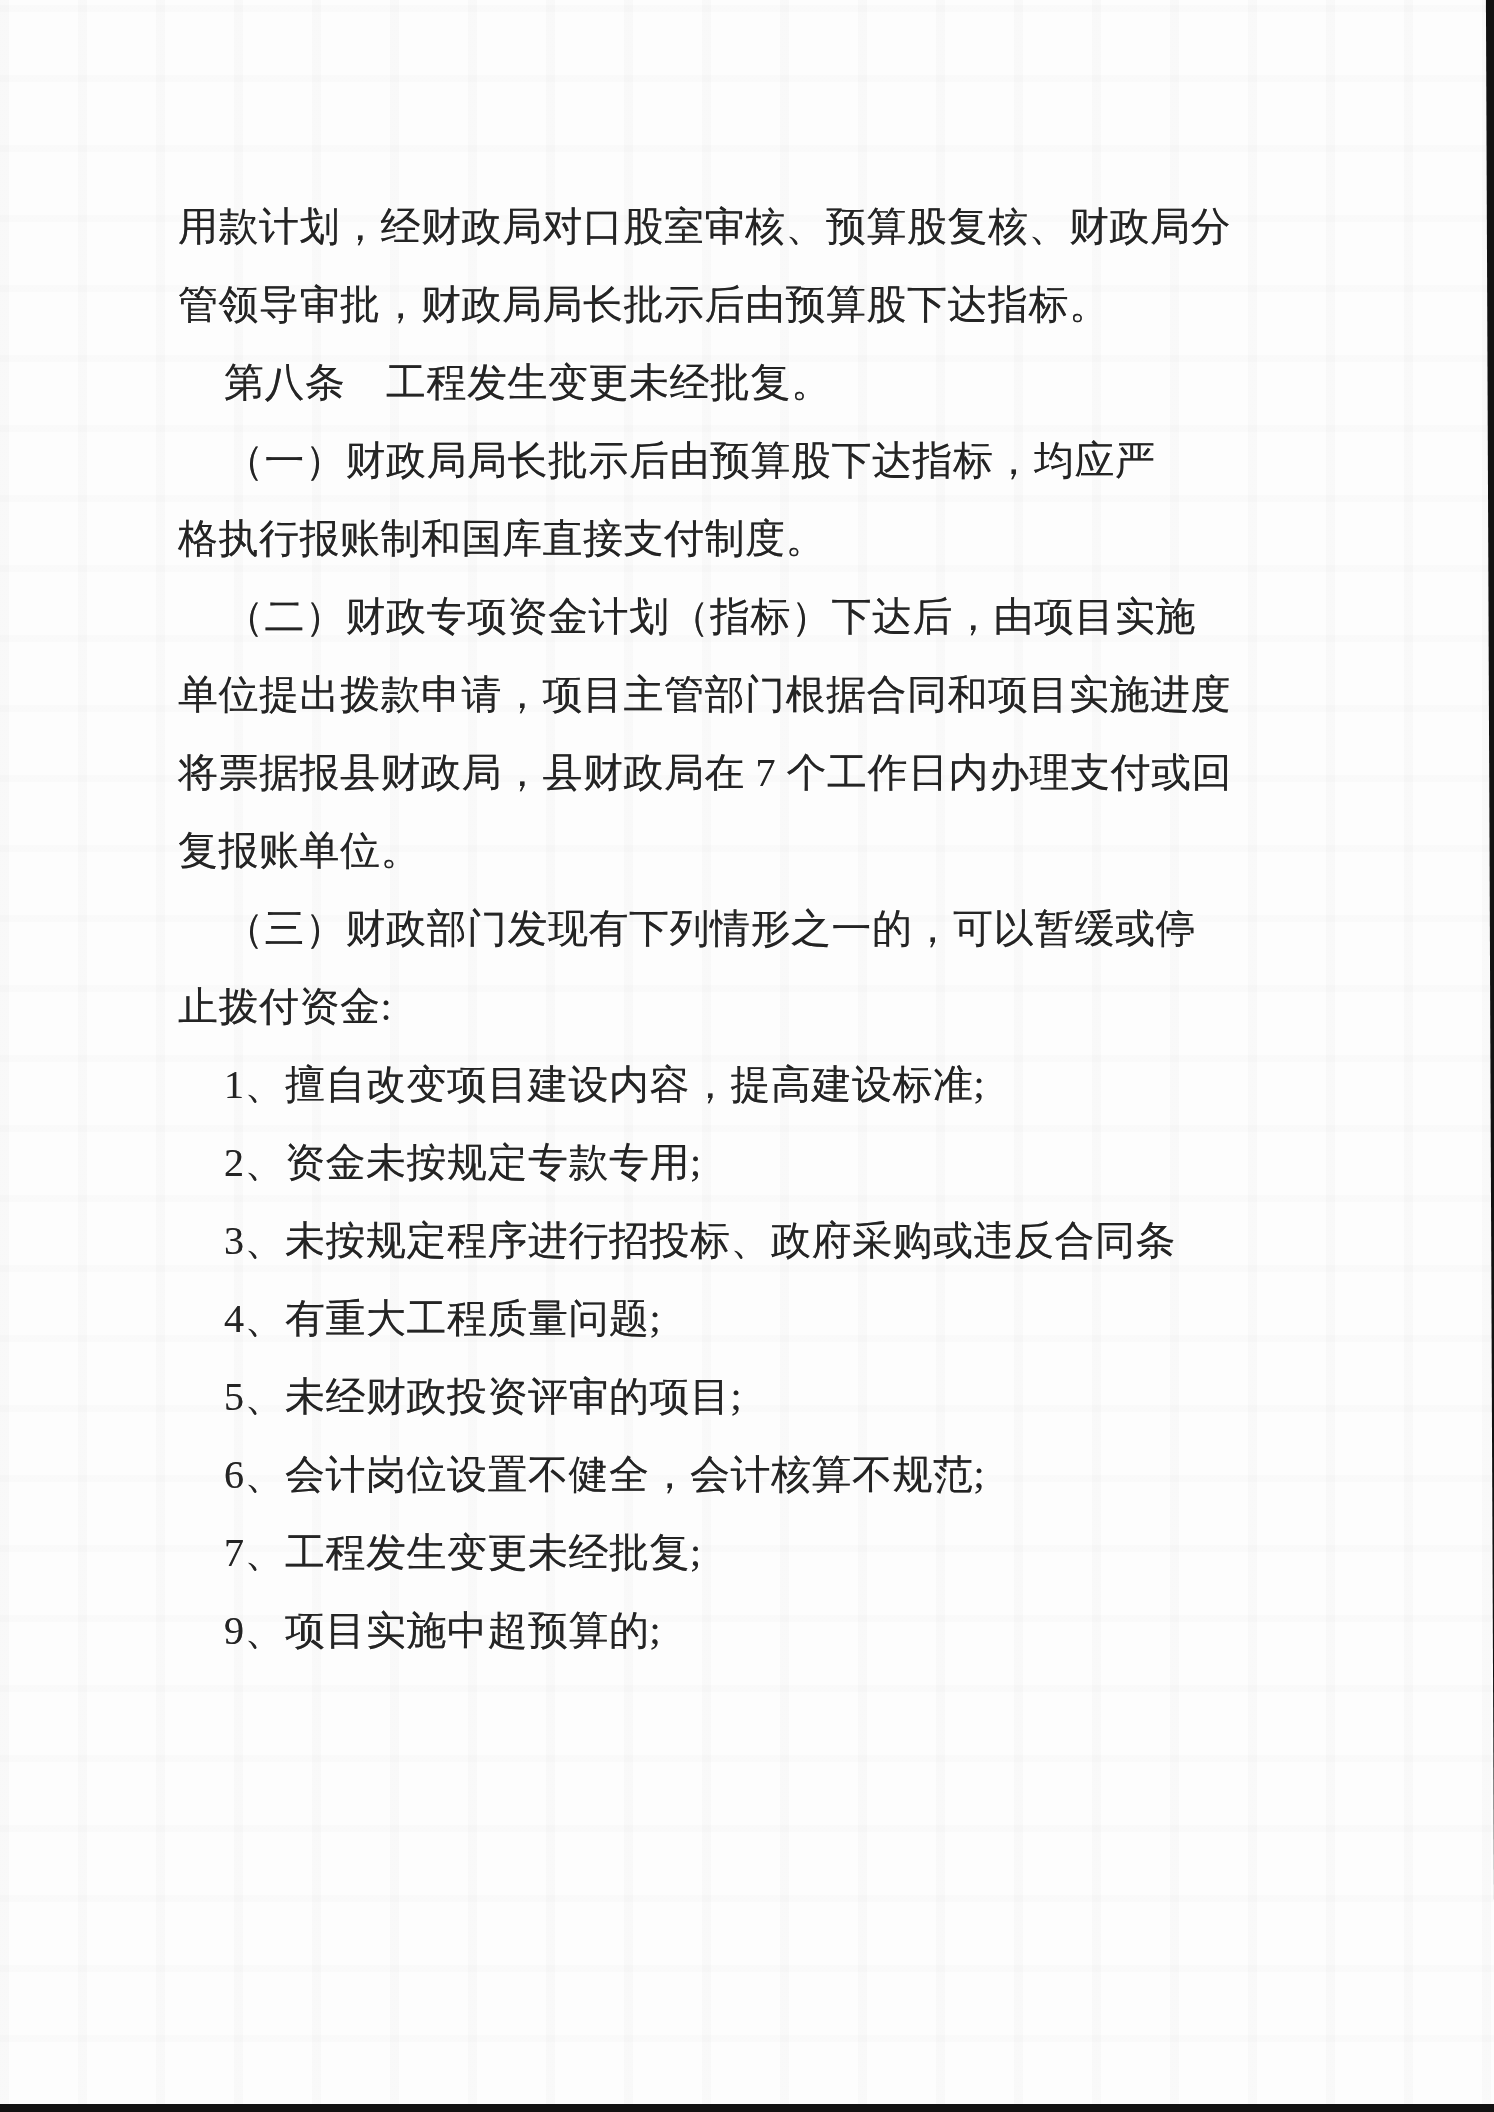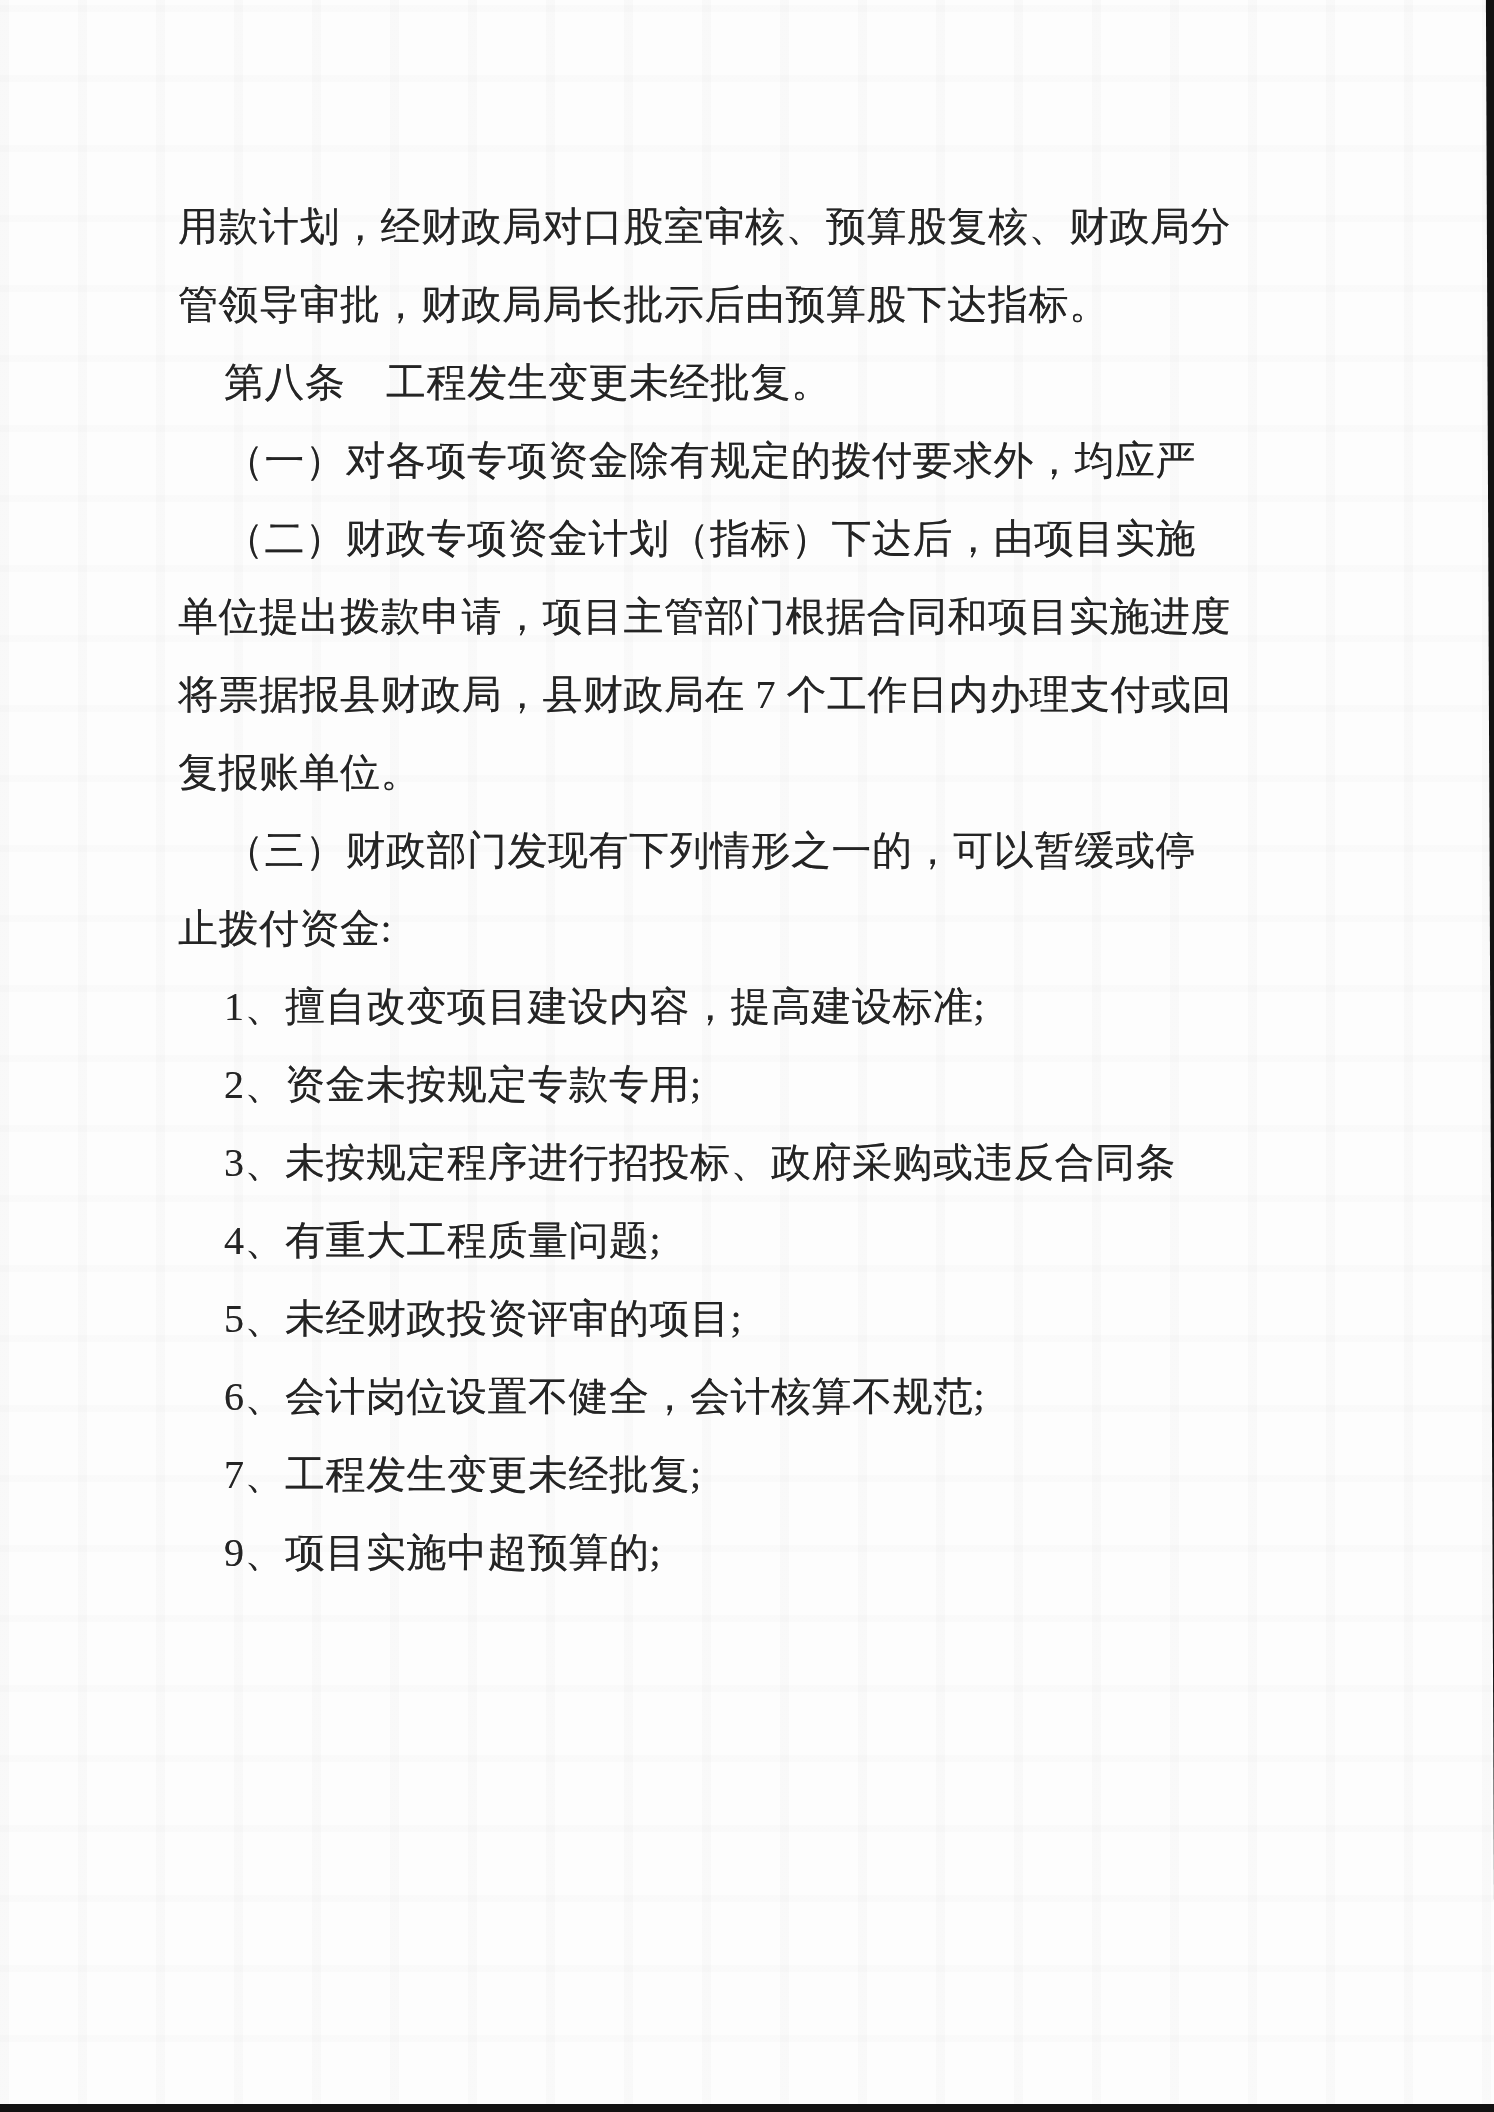--- a/index.html
+++ b/index.html
@@ -59,21 +59,22 @@
 </style>
 </head>
 <body>
 
 <div class="page">
 
   <div class="text-block">
     <div class="line">用款计划，经财政局对口股室审核、预算股复核、财政局分</div>
     <div class="line">管领导审批，财政局局长批示后由预算股下达指标。</div>
     <div class="line indent">第八条　工程发生变更未经批复。</div>
-    <div class="line indent">（一）对各项专项资金除有规定的拨付要求外，均应严</div>
+    <div class="line indent">（一）财政局局长批示后由预算股下达指标，均应严</div>
+    <div class="line">格执行报账制和国库直接支付制度。</div>
     <div class="line indent">（二）财政专项资金计划（指标）下达后，由项目实施</div>
     <div class="line">单位提出拨款申请，项目主管部门根据合同和项目实施进度</div>
     <div class="line">将票据报县财政局，县财政局在 7 个工作日内办理支付或回</div>
     <div class="line">复报账单位。</div>
     <div class="line indent">（三）财政部门发现有下列情形之一的，可以暂缓或停</div>
     <div class="line">止拨付资金:</div>
     <div class="line indent">1、擅自改变项目建设内容，提高建设标准;</div>
     <div class="line indent">2、资金未按规定专款专用;</div>
     <div class="line indent">3、未按规定程序进行招投标、政府采购或违反合同条</div>
     <div class="line indent">4、有重大工程质量问题;</div>

